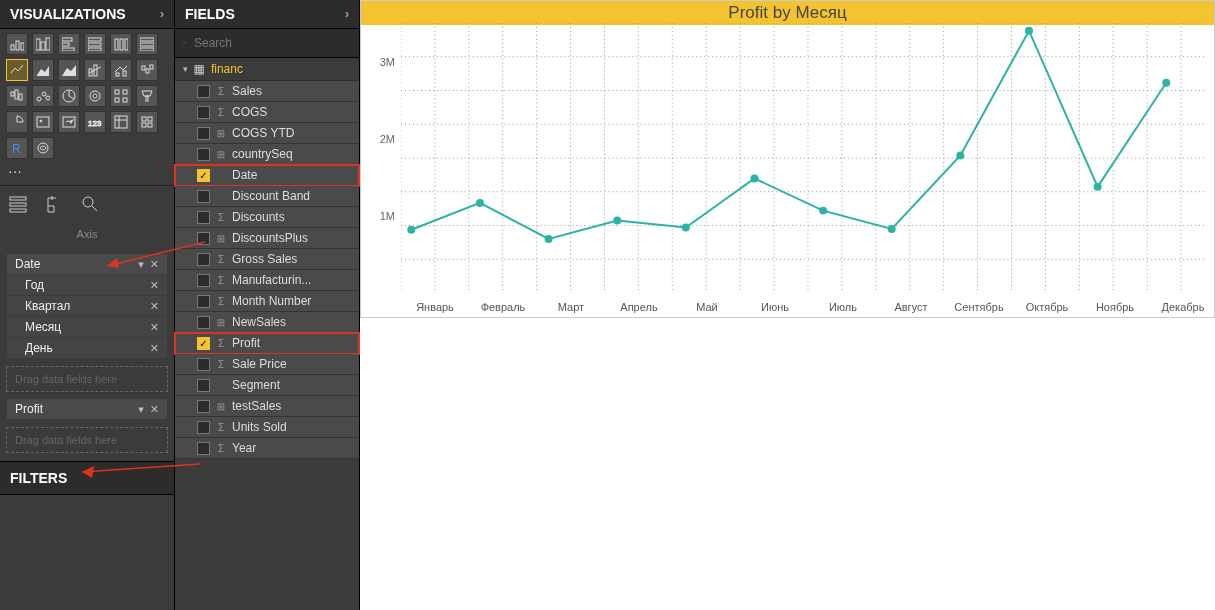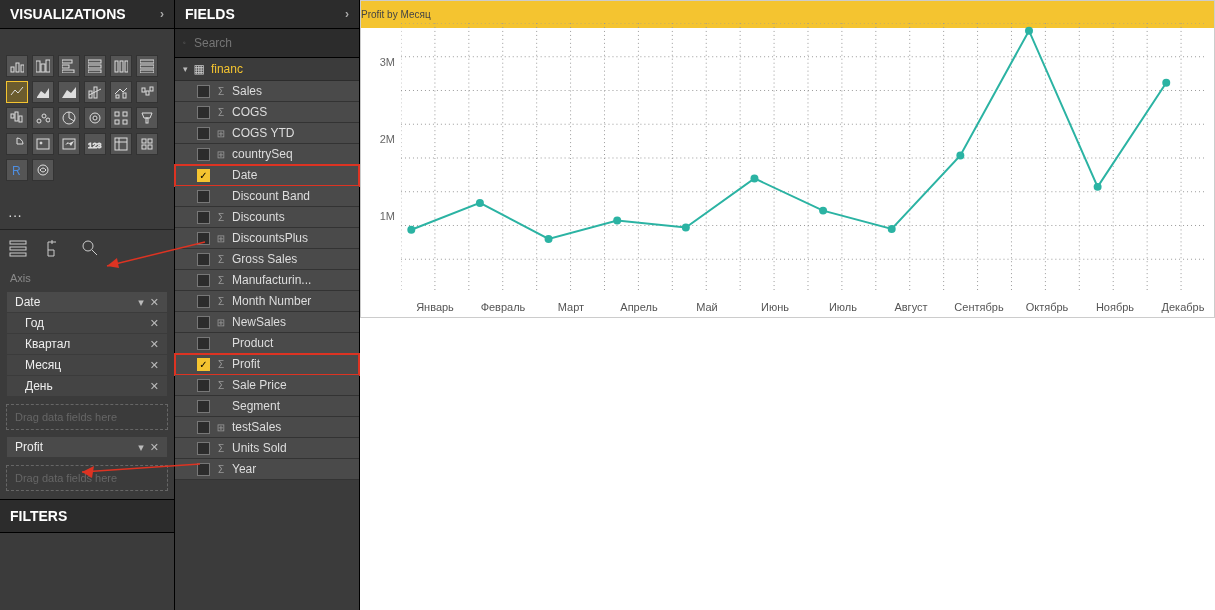--- a/index.html
+++ b/index.html
@@ -2,49 +2,49 @@
 <html><head>
 <meta charset="utf-8">
 <style>
   * { box-sizing: border-box; font-family: "Segoe UI", Arial, sans-serif; }
   body { margin:0; background:#fff; width:1215px; height:610px; overflow:hidden; display:flex; }
   .panel { background:#3b3b3b; color:#ddd; height:610px; }
   .panel.viz { width:175px; border-right:1px solid #000; }
   .panel.fields { width:185px; border-right:1px solid #000; }
   .panel-header { display:flex; align-items:center; justify-content:space-between; padding:6px 10px; color:#fff; font-weight:600; font-size:14px; background:#2c2c2c; border-bottom:1px solid #000; }
   .panel-header .chev { font-size:12px; color:#aaa; }
-  .viz-icons { padding:24px 4px; display:flex; flex-wrap:wrap; }
+  .viz-icons { padding:2px 4px; display:flex; flex-wrap:wrap; }
   .vicon { width:22px; height:22px; margin:2px; background:#555; border:1px solid #333; position:relative; }
   .vicon.sel { background:#6b5c2e; border:1px solid #f4c430; }
   .vicon svg { width:14px; height:14px; position:absolute; top:3px; left:3px; stroke:#ddd; fill:none; }
   .more { color:#ddd; padding:0 8px 6px 8px; font-size:14px; }
   .tabbar { display:flex; align-items:center; padding:8px 8px 4px 8px; gap:16px; border-top:1px solid #222;}
   .tabbar svg { width:20px; height:20px; stroke:#ccc; fill:none; }
-  .section-label { font-size:11px; color:#8a8a8a; padding:6px 10px 7px 10px; }
+  .section-label { font-size:11px; color:#8a8a8a; padding:6px 10px 13px 10px;text-align:center; }
   .wellbox { margin:0 6px 6px 6px; border:1px dashed transparent; }
   .wellbox.drop { border:1px dashed #666; color:#666; font-size:11px; padding:6px 8px; }
   .well-item { display:flex; align-items:center; justify-content:space-between; font-size:12px; color:#eee; background:#4a4a4a; padding:3px 8px; border-bottom:1px solid #3b3b3b; }
   .well-item.lvl2 { padding-left:18px; background:#444; }
   .well-ctrls { display:flex; gap:6px; font-size:11px; color:#bbb; }
   .filters-hdr { margin-top:8px; padding:8px 10px; background:#2c2c2c; color:#fff; font-weight:600; font-size:14px; border-top:1px solid #000; border-bottom:1px solid #000;}
   
   .search { display:flex; align-items:center; gap:6px; padding:6px 8px; background:#2c2c2c; border-bottom:1px solid #000;}
   .search input { flex:1; background:transparent; border:0; color:#ccc; font-size:12px; outline:none; }
   .search svg { width:14px; height:14px; stroke:#aaa; fill:none; }
   .table-row { display:flex; align-items:center; gap:6px; font-size:12px; color:#f4c430; padding:4px 8px; border-bottom:1px solid #2c2c2c; background:#3b3b3b;}
   .table-row .tri { font-size:9px; color:#bbb;}
   .fld { display:flex; align-items:center; gap:6px; font-size:12px; color:#ddd; padding:3px 8px 3px 22px; border-bottom:1px solid #333; background:#4a4a4a; position:relative;}
   .fld.highlight { outline:2px solid #d32; outline-offset:-1px; }
   .cb { width:13px; height:13px; background:#2c2c2c; border:1px solid #777; display:inline-flex; align-items:center; justify-content:center; font-size:10px; color:#000;}
   .cb.on { background:#f4c430; border-color:#f4c430; }
   .sigma { font-size:10px; color:#999; width:10px; text-align:center; }
   .hier { font-size:10px; color:#999; width:10px; text-align:center; }
   
   .chart-area { flex:1; position:relative; background:#fff; border:1px solid #ccc; height:318px; }
-  .chart-title { background:#f4c430; color:#444; text-align:left; font-size:10px; padding:8px 0; }
+  .chart-title { background:#f4c430; color:#444; text-align:center; font-size:17px; padding:2px 0; }
   .plot { position:absolute; left:40px; right:10px; top:22px; bottom:26px; }
   .ytick { position:absolute; left:0; width:34px; text-align:right; font-size:11px; color:#666; transform:translateY(-50%); }
   .xaxis { position:absolute; left:40px; right:10px; bottom:4px; display:flex; justify-content:space-between; font-size:11px; color:#555; }
   .xaxis span { width:68px; text-align:center; flex-shrink:0; }
   svg.line { position:absolute; top:0; left:0; width:100%; height:100%; }
   .grid line { stroke:#999; stroke-dasharray:1 3; stroke-width:1; }
   .series path { stroke:#2bb3a3; stroke-width:2; fill:none; }
   .series circle { fill:#2bb3a3; }
   
   .arrow { position:absolute; z-index:10; pointer-events:none; }
@@ -370,25 +370,20 @@
       </div>
       <div class="fld">
         <span class="cb"></span>
         <span class="sigma">Σ</span>
         <span>Month Number</span>
       </div>
       <div class="fld">
         <span class="cb"></span>
         <span class="hier">⊞</span>
         <span>NewSales</span>
-      </div>
-      <div class="fld">
-        <span class="cb"></span>
-        <span class="sigma"></span>
-        <span>Product</span>
       </div>
       <div class="fld highlight">
         <span class="cb on">✓</span>
         <span class="sigma">Σ</span>
         <span>Profit</span>
       </div>
       <div class="fld">
         <span class="cb"></span>
         <span class="sigma">Σ</span>
         <span>Sale Price</span>

